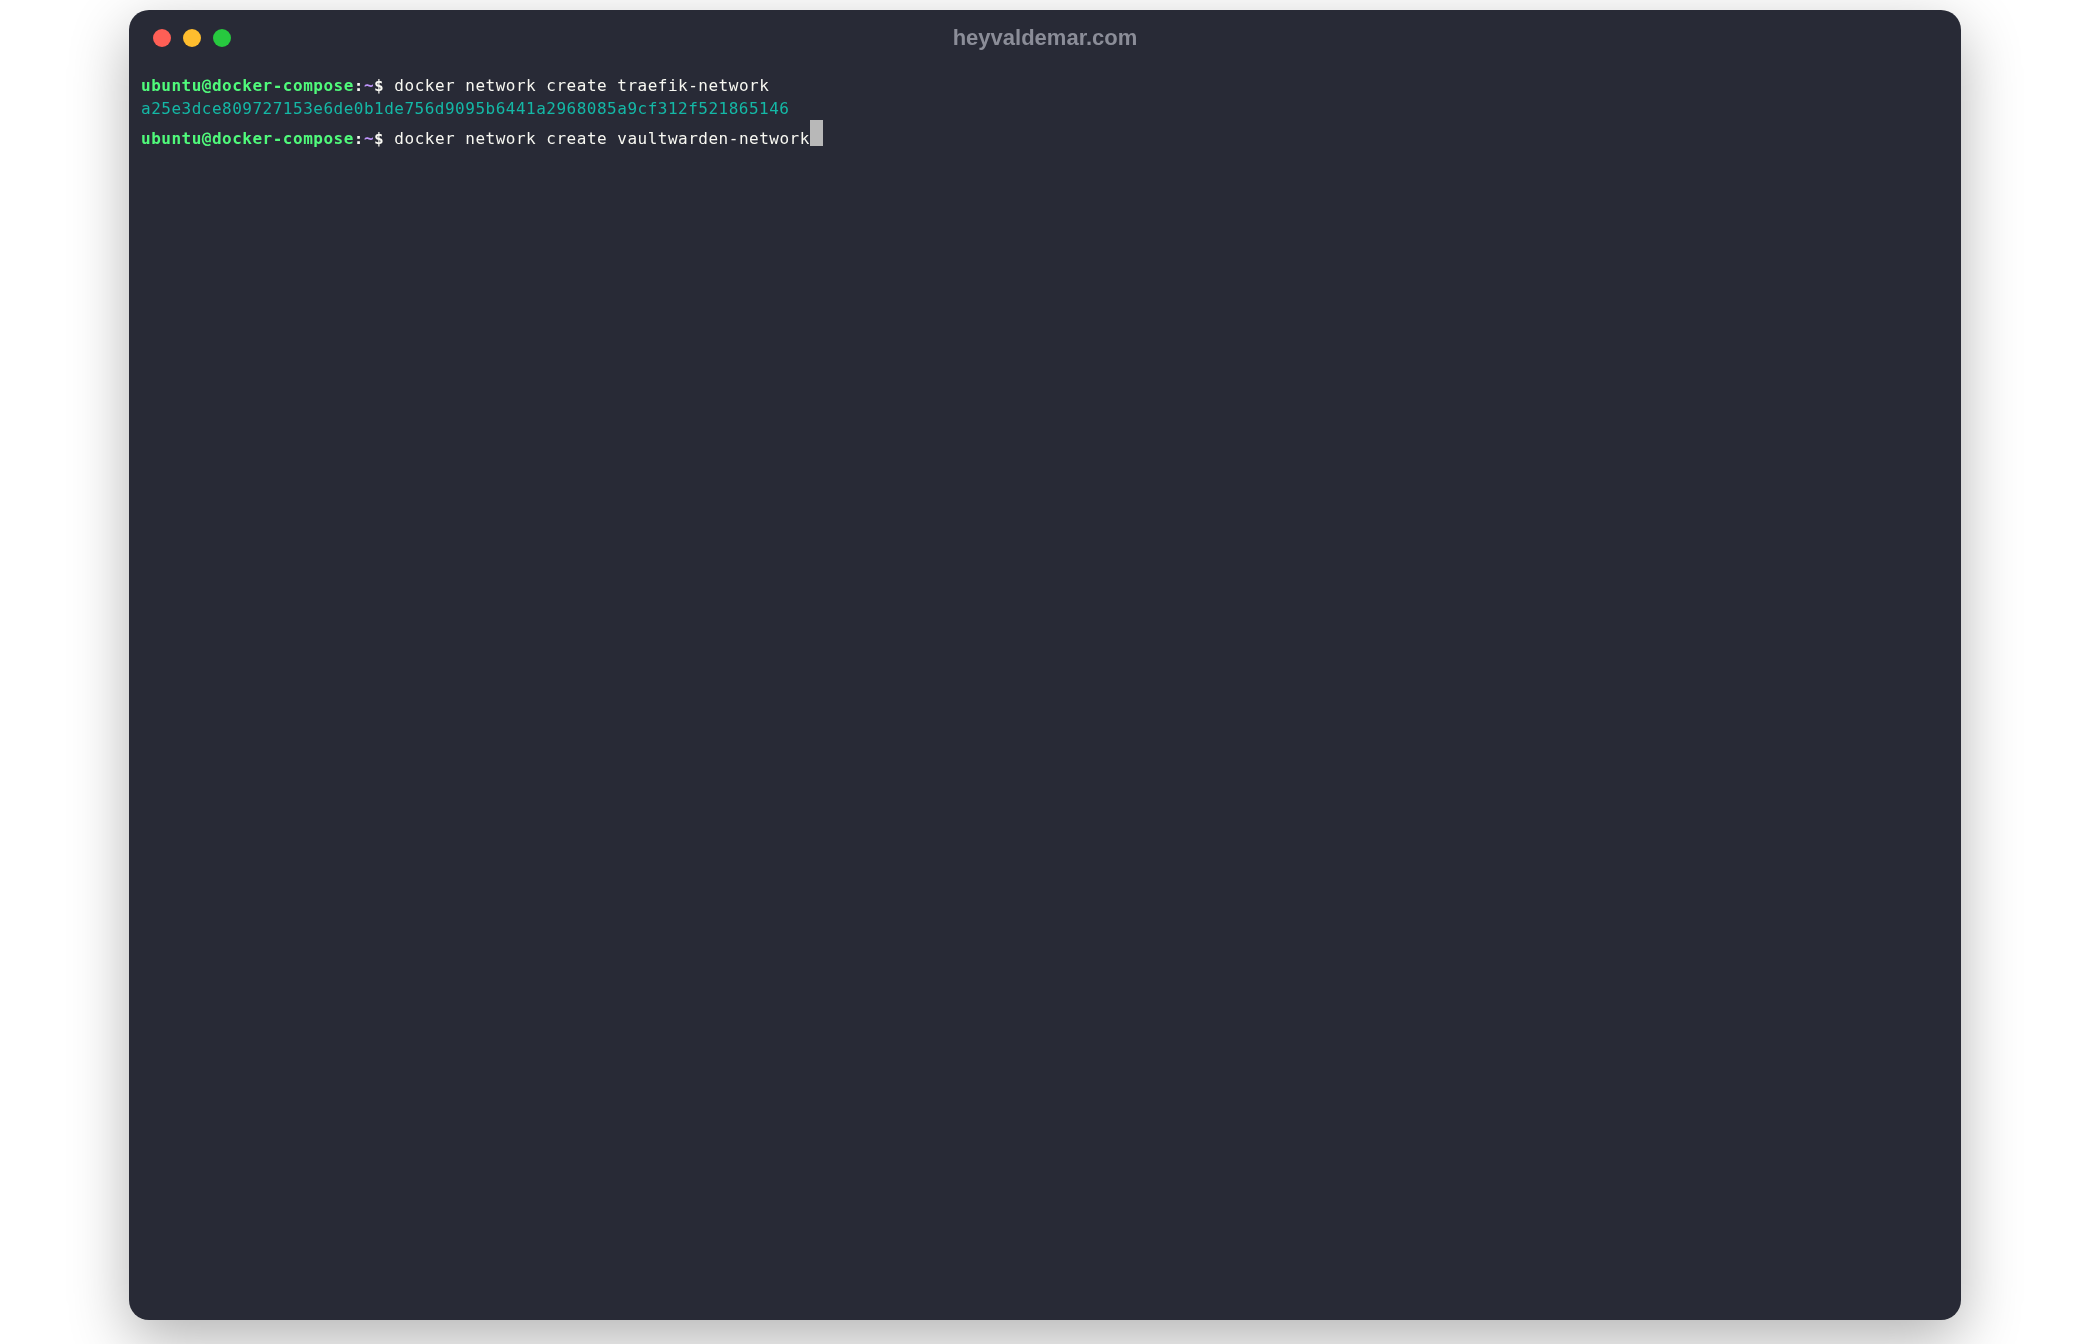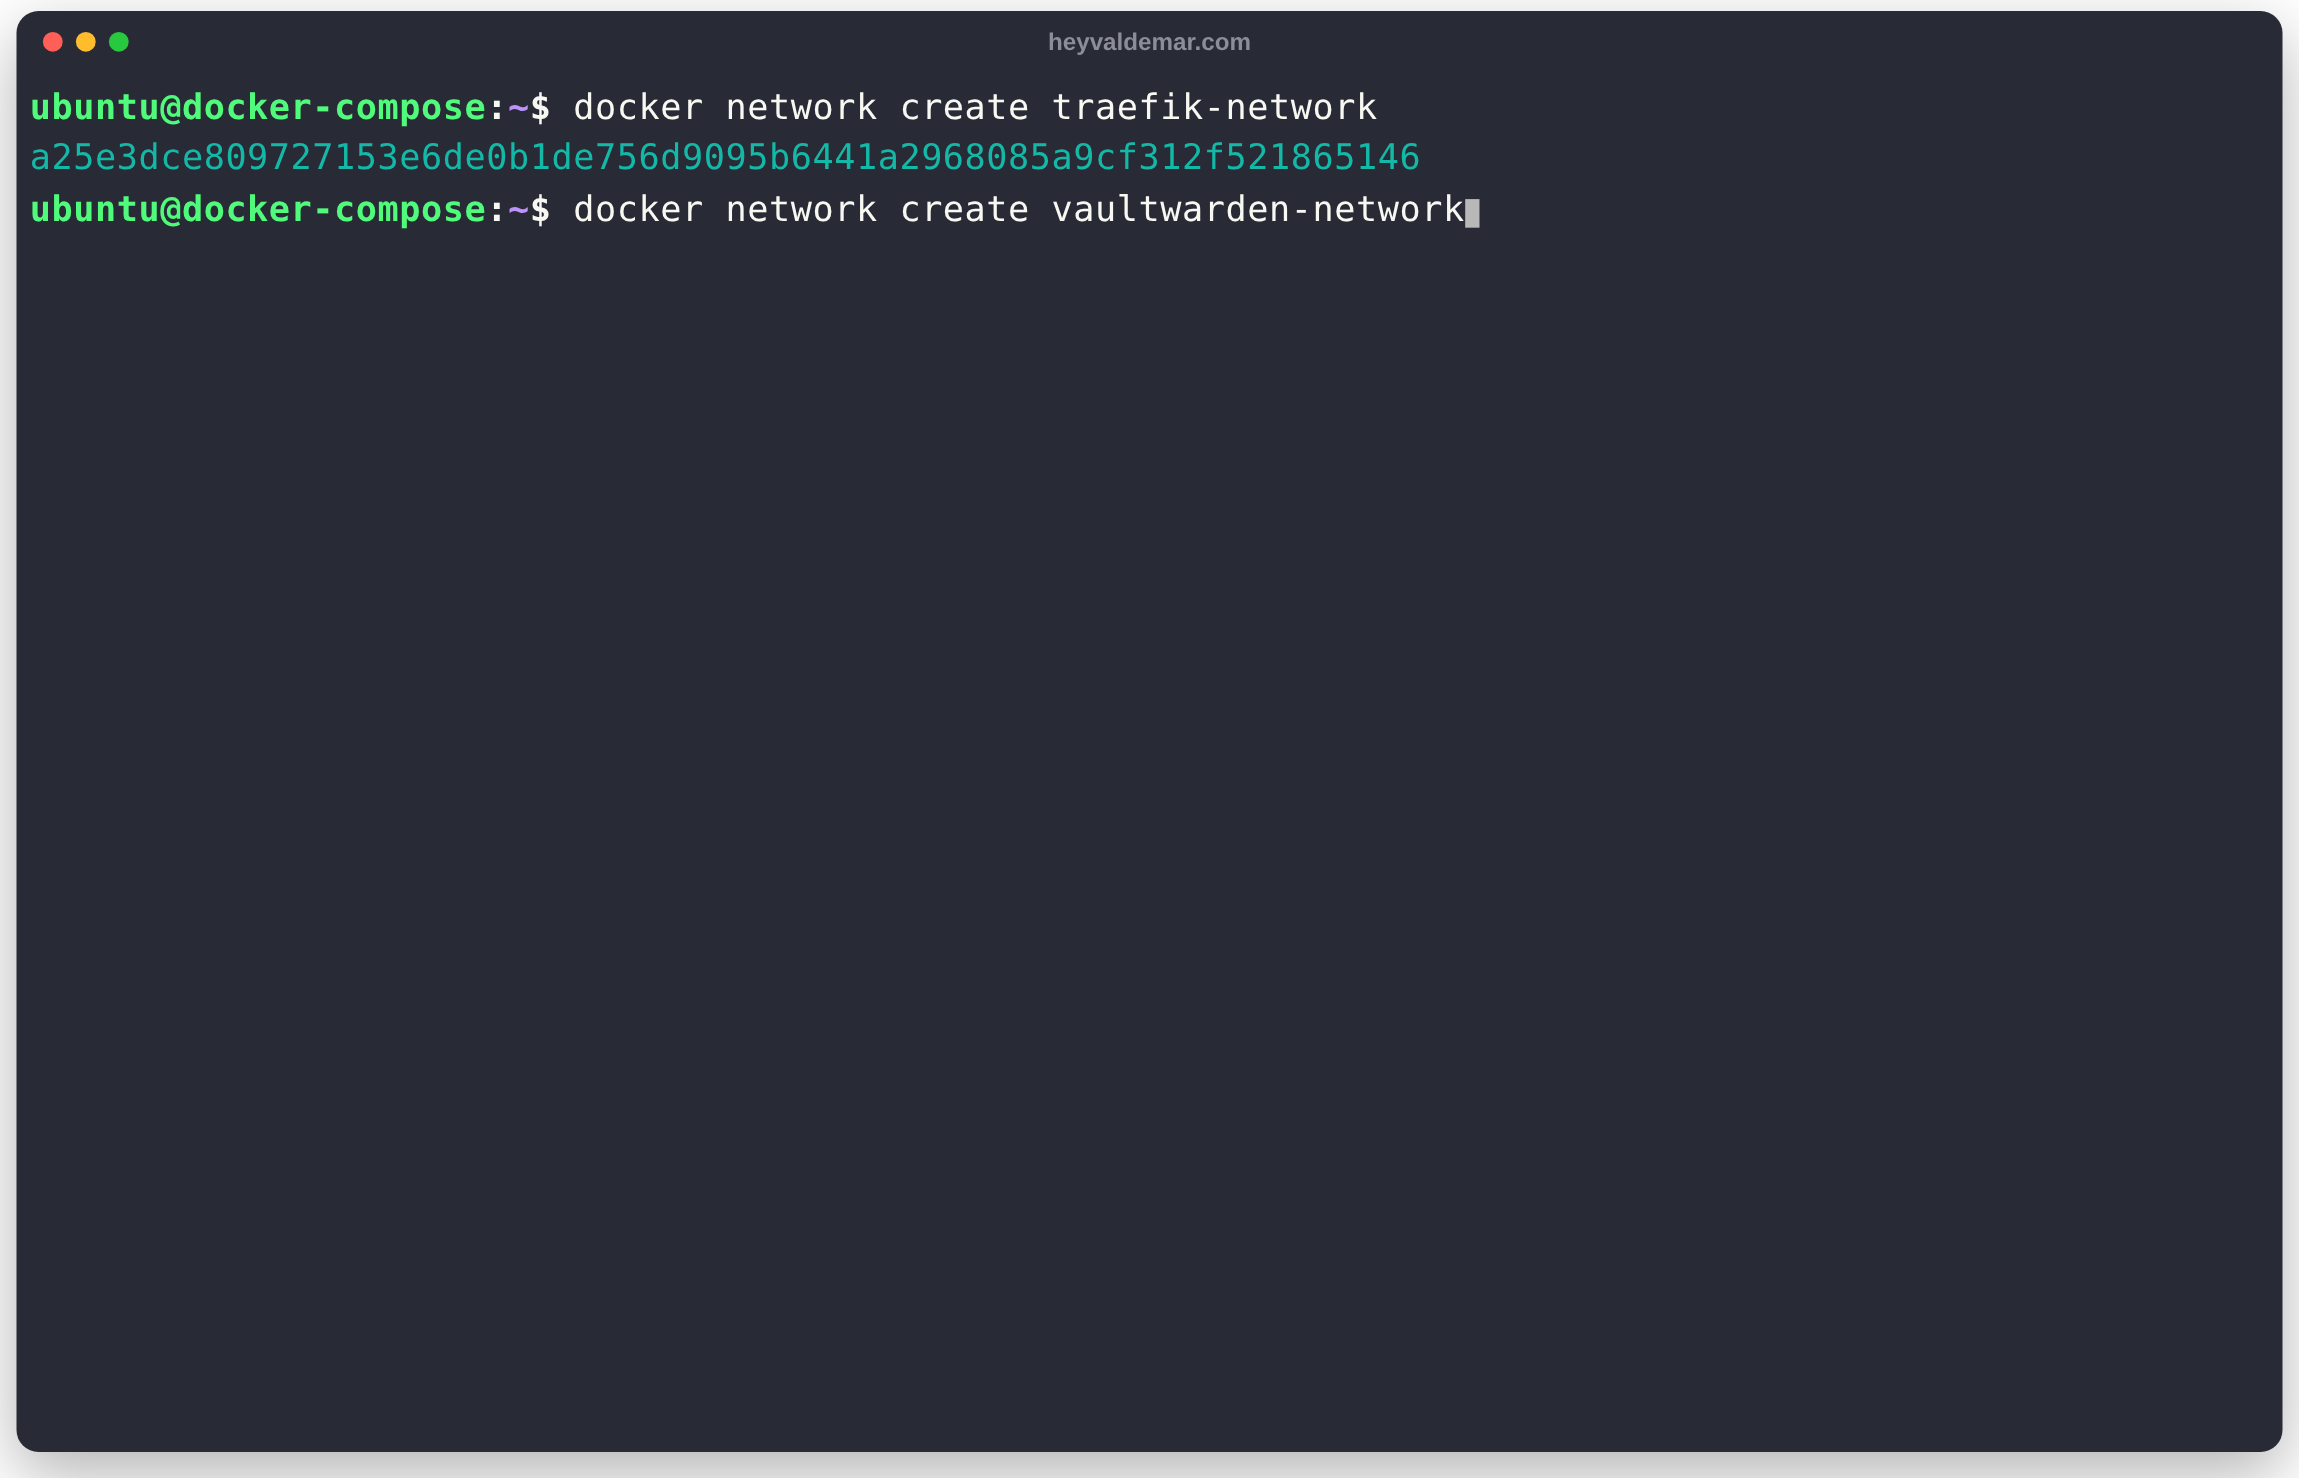--- a/index.html
+++ b/index.html
@@ -10,21 +10,21 @@
     body {
       background: #ffffff;
       font-family: "SF Mono", "Menlo", "Monaco", "Consolas", monospace;
       display: flex;
       align-items: flex-start;
       justify-content: center;
       min-height: 100vh;
       padding: 10px;
     }
     .terminal-window {
-      width: 2060px;
+      width: 1832px;
       height: 1310px;
       background: #282a36;
       border-radius: 20px;
       overflow: hidden;
       box-shadow: 0 20px 60px rgba(0,0,0,0.3);
       display: flex;
       flex-direction: column;
     }
     .titlebar {
       height: 56px;
@@ -52,21 +52,21 @@
       left: 50%;
       transform: translateX(-50%);
       color: #8b8d98;
       font-size: 22px;
       font-weight: 600;
       font-family: -apple-system, BlinkMacSystemFont, "Segoe UI", sans-serif;
     }
     .terminal-body {
       flex: 1;
       padding: 8px 12px;
-      font-size: 32px;
+      font-size: 16px;
       line-height: 1.45;
       color: #f8f8f2;
       white-space: pre;
       overflow: hidden;
       letter-spacing: 0.5px;
     }
     .line {
       display: block;
     }
     .prompt-user {

